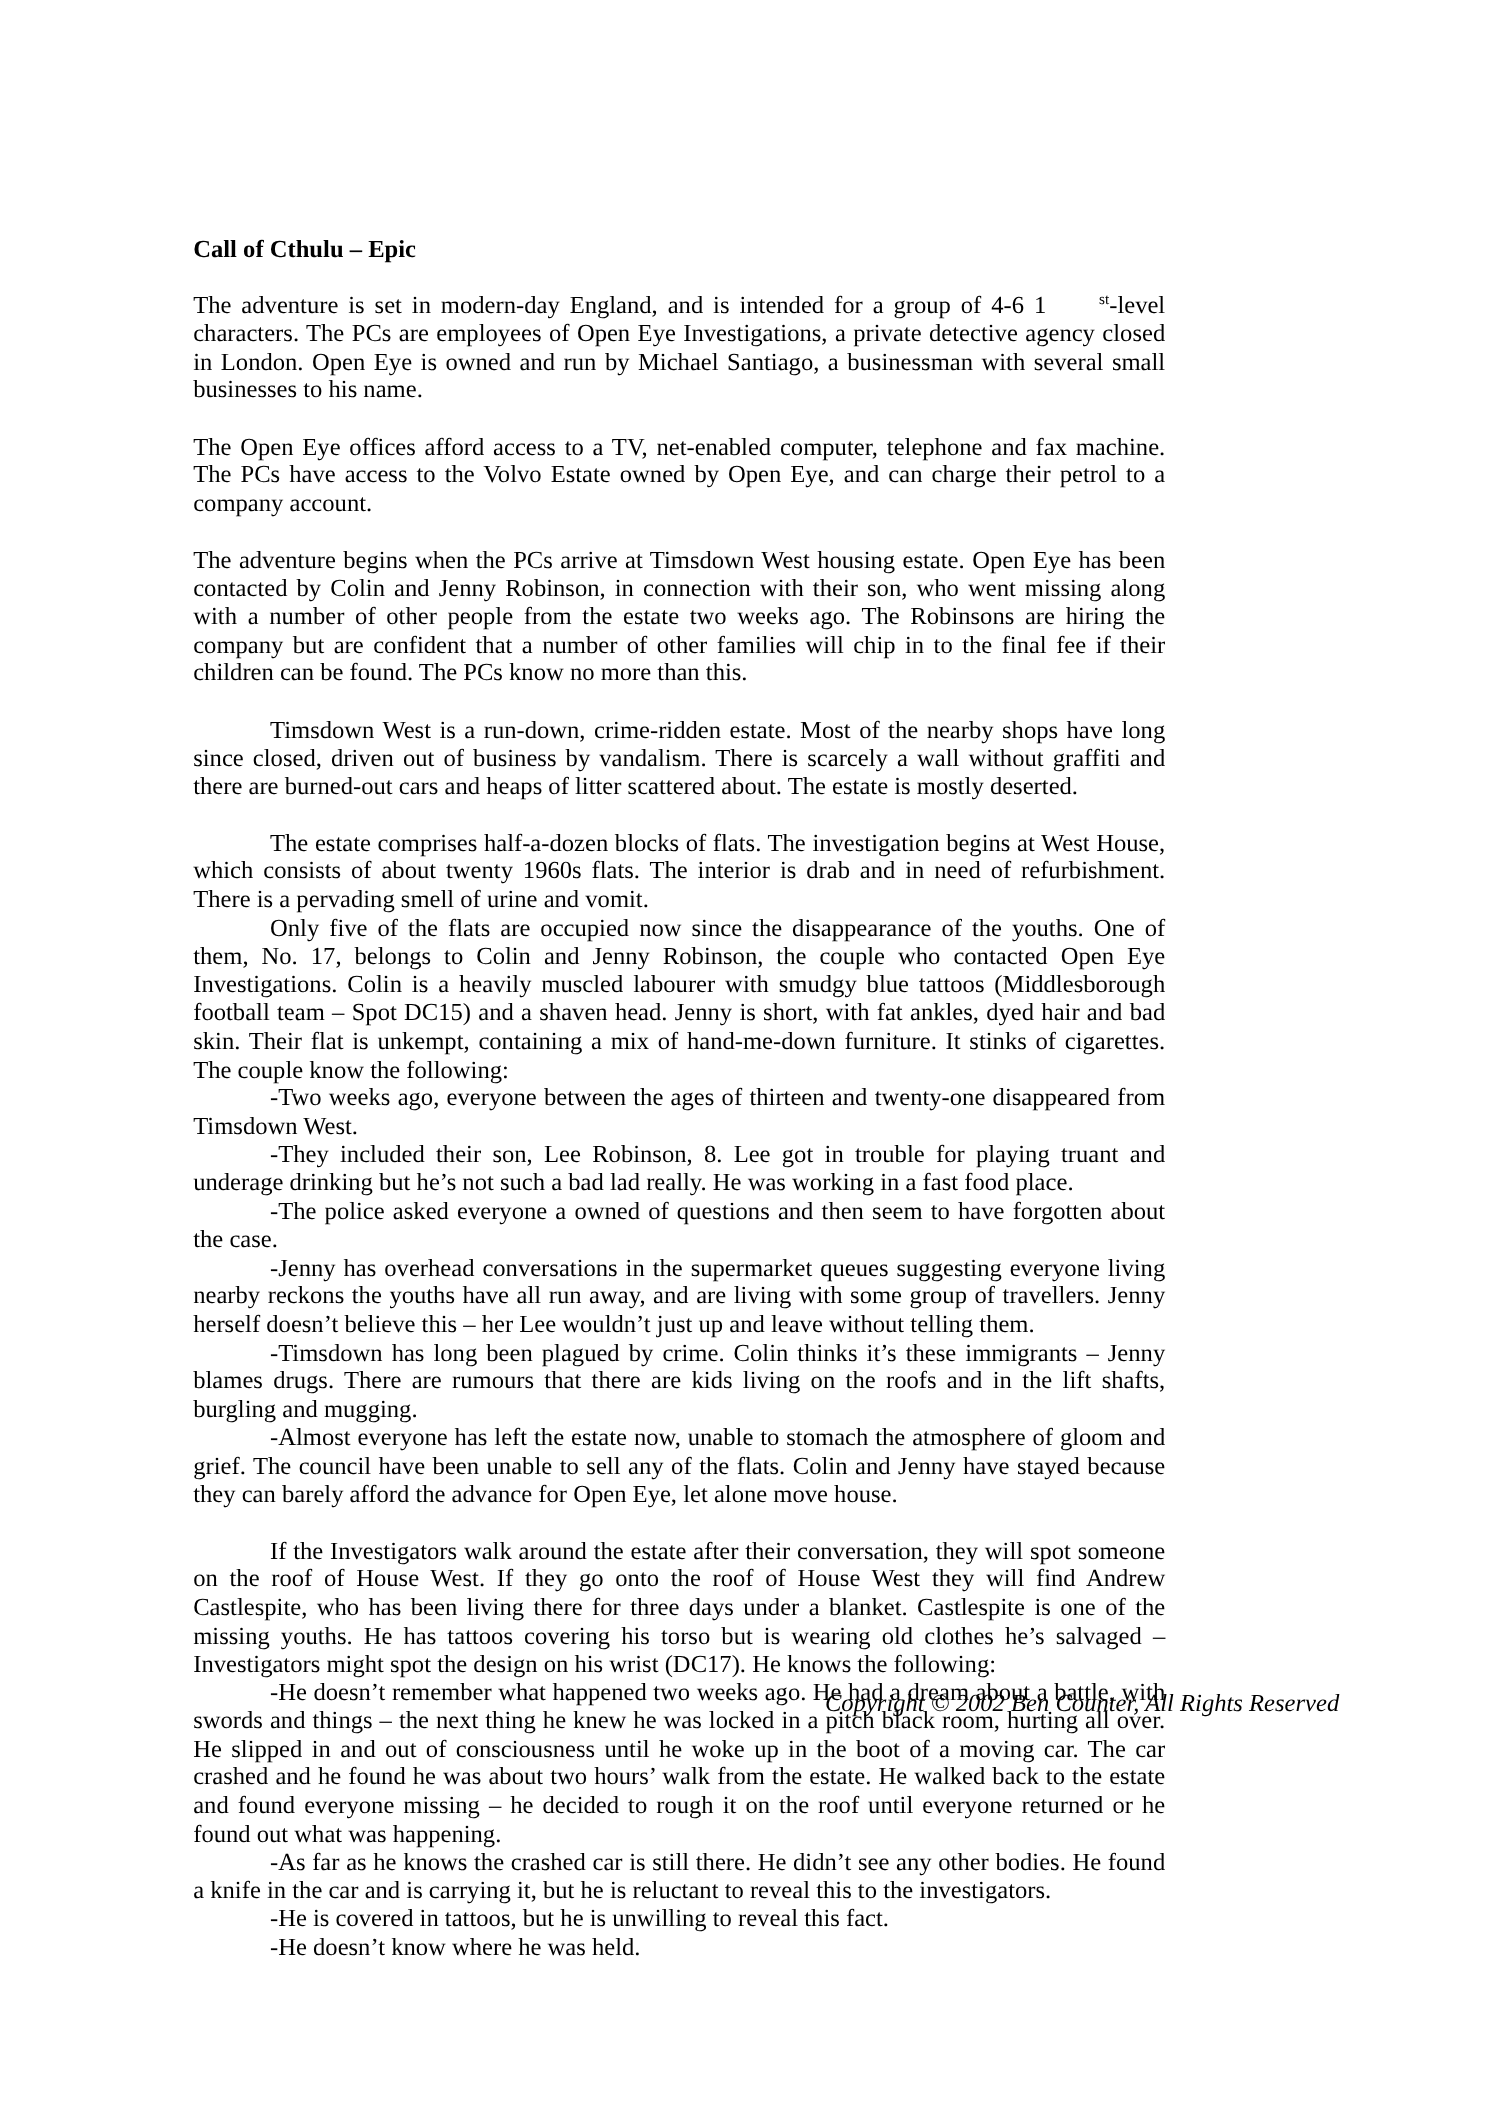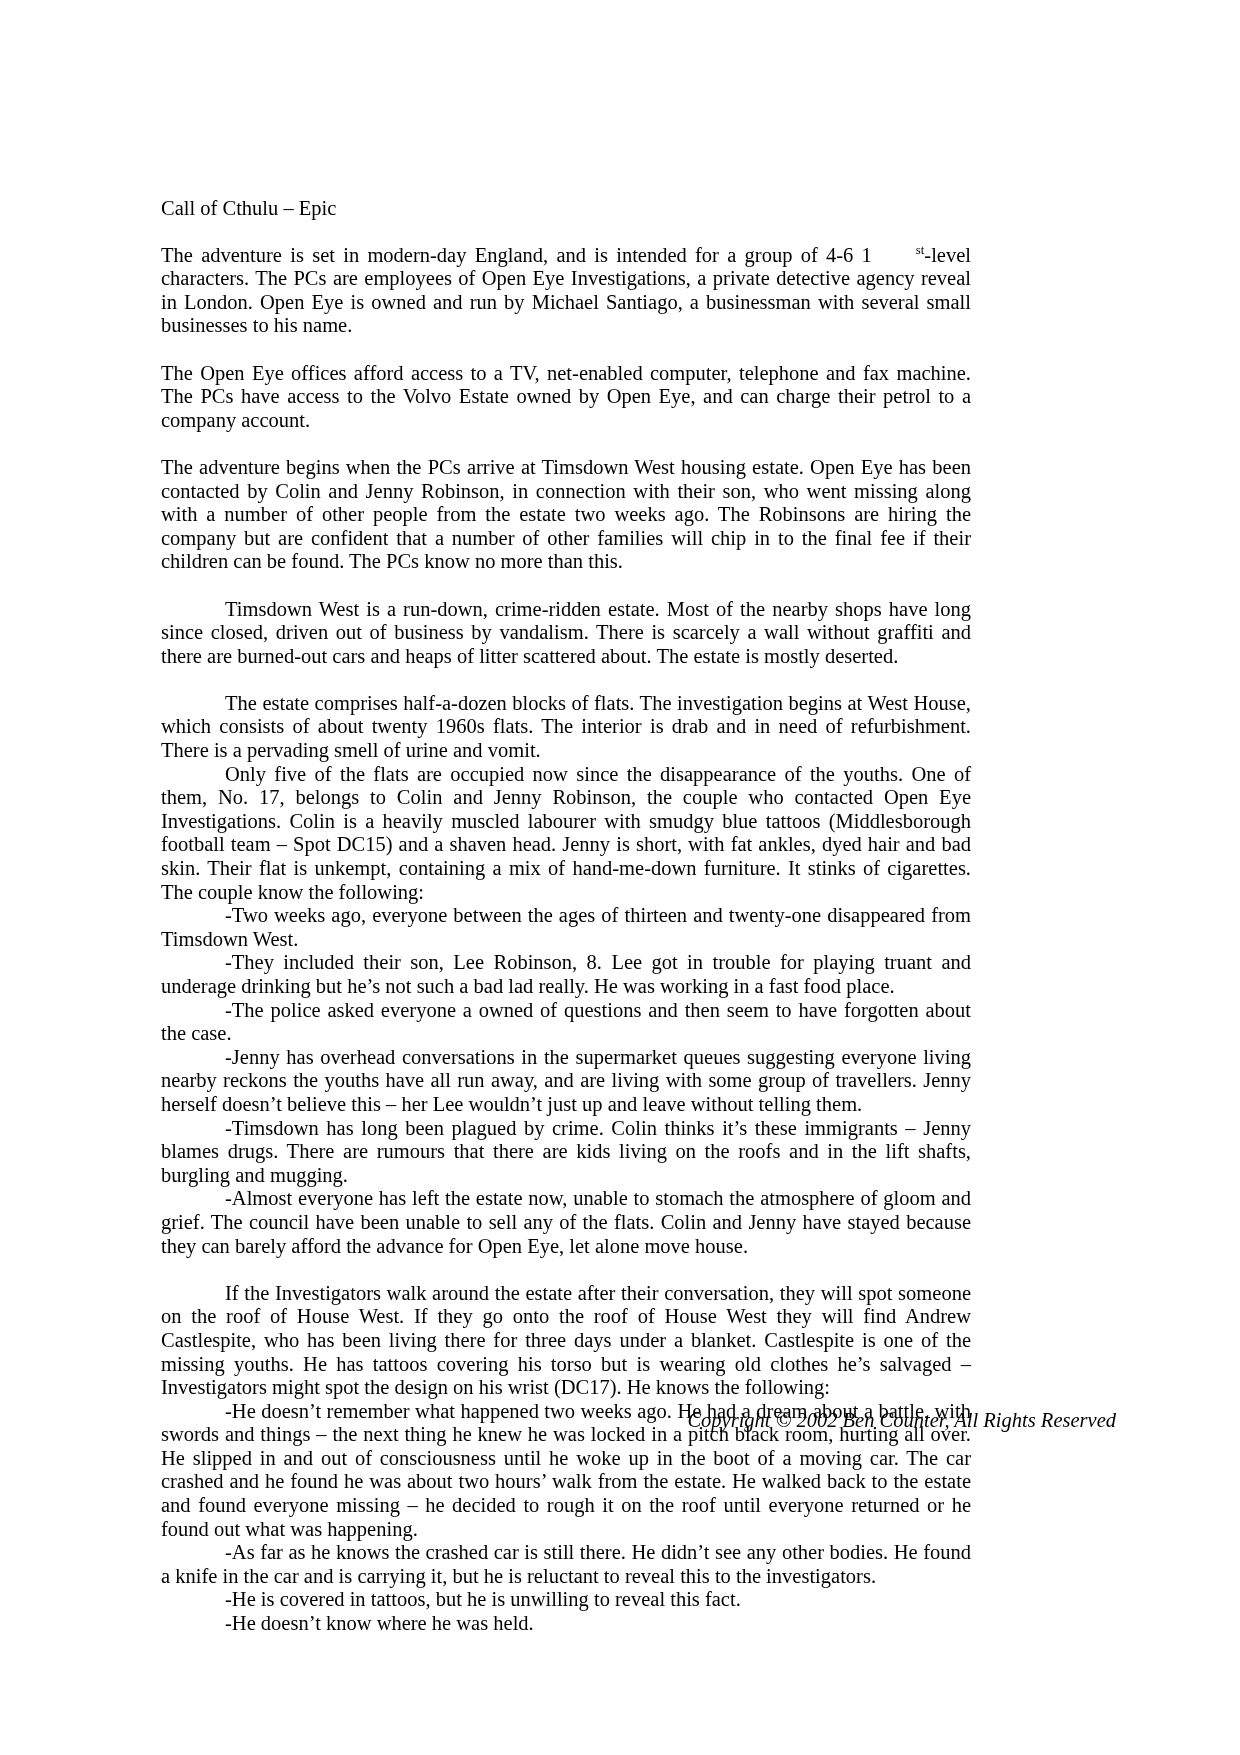--- a/index.html
+++ b/index.html
@@ -27,21 +27,21 @@
   .content {
     position: absolute;
     left: 161px;
     top: 196px;
     width: 810px;
   }
   .doc-title {
     font-size: 20.5px;
     line-height: 24px;
     margin: 0 0 0 0;
-    font-weight: normal;
+    font-weight: bold;
     text-align: left;
   }
   p.para {
     font-size: 20.5px;
     line-height: 23.6px;
     margin: 0;
     text-align: justify;
     text-justify: inter-word;
     hyphens: none;
   }
@@ -81,21 +81,21 @@
 <body>
 
 <div class="page">
 
   <div class="content">
 
     <div class="doc-title">Call of Cthulu – Epic</div>
 
     <div class="gap-blank"></div>
 
-    <p class="para"><span>The adventure is set in modern-day England, and is intended for a group of 4-6 1</span><sup class="ord">st</sup><span>-level characters. The PCs are employees of Open Eye Investigations, a private detective agency reveal in London. Open Eye is owned and run by Michael Santiago, a businessman with several small businesses to his name.</span></p>
+    <p class="para"><span>The adventure is set in modern-day England, and is intended for a group of 4-6 1</span><sup class="ord">st</sup><span>-level characters. The PCs are employees of Open Eye Investigations, a private detective agency closed in London. Open Eye is owned and run by Michael Santiago, a businessman with several small businesses to his name.</span></p>
 
     <div class="gap-blank"></div>
 
     <p class="para">The Open Eye offices afford access to a TV, net-enabled computer, telephone and fax machine. The PCs have access to the Volvo Estate owned by Open Eye, and can charge their petrol to a company account.</p>
 
     <div class="gap-blank"></div>
 
     <p class="para">The adventure begins when the PCs arrive at Timsdown West housing estate. Open Eye has been contacted by Colin and Jenny Robinson, in connection with their son, who went missing along with a number of other people from the estate two weeks ago. The Robinsons are hiring the company but are confident that a number of other families will chip in to the final fee if their children can be found. The PCs know no more than this.</p>
 
     <div class="gap-blank"></div>

